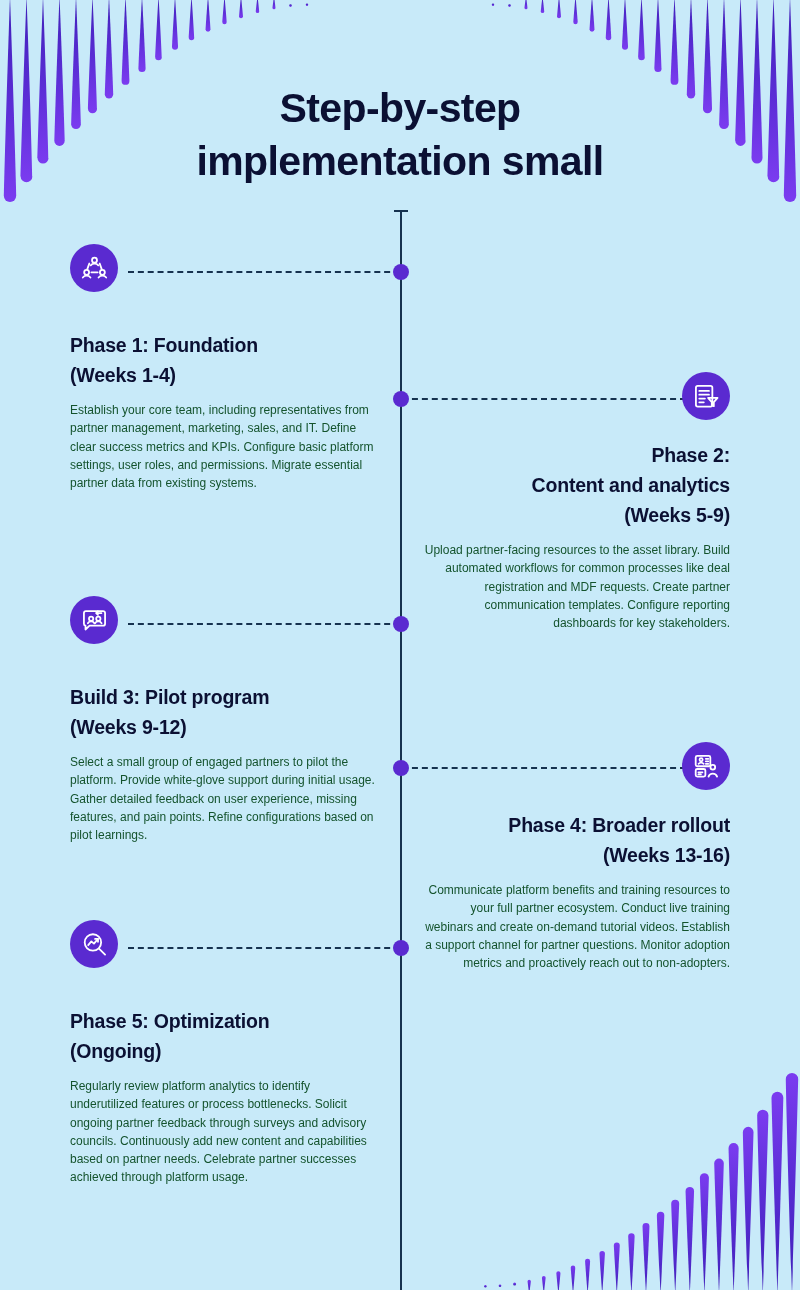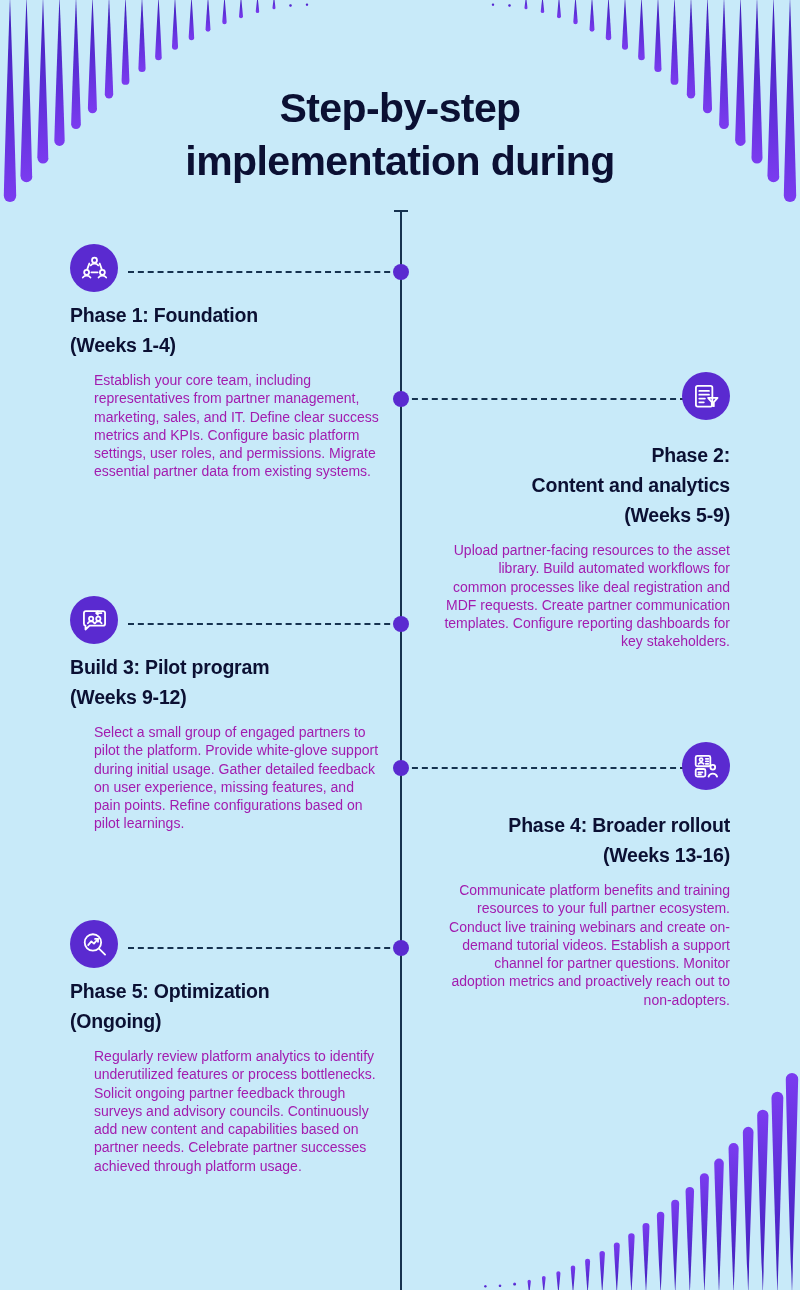--- a/index.html
+++ b/index.html
@@ -115,32 +115,31 @@
     width: 27px;
     height: 27px;
     display: block;
   }
 
   .phase-title {
     font-size: 19.5px;
     font-weight: bold;
     line-height: 30px;
     color: #0b1033;
-    margin-top: 8px;
+    margin-top: 38px;
     letter-spacing: -0.2px;
   }
   .phase.right .phase-title { margin-top: 20px; }
 
   .phase-body {
-    font-size: 14px;
+    font-size: 12px;
     line-height: 18.3px;
-    color: #a21caf;
+    color: #14532d;
     margin-top: 11px;
     white-space: pre-wrap;
-    margin-left: 24px;
   }
 </style>
 </head>
 <body>
 
 <div id="page">
 
   <svg id="fringe-top" class="fringe" viewBox="0 0 800 215" aria-hidden="true">
     <defs>
       <linearGradient id="gradTop" x1="0" y1="0" x2="0" y2="1">
@@ -186,21 +185,21 @@
         <path d="M 559 -4 C 560.4132712383753 9.719770916387642 560.9628767199656 16.067642212403285 560.9628767199656 16.165786048401564 A 1.962876719965599 1.962876719965599 0 0 1 557.0371232800344 16.165786048401564 C 557.0371232800344 16.067642212403285 557.5867287616247 9.719770916387642 559 -4 Z"></path>
         <path d="M 542.5 -4 C 543.7473658625478 6.616395387658976 544.2324525868719 11.304143150976406 544.2324525868719 11.39076578032 A 1.7324525868718936 1.7324525868718936 0 0 1 540.7675474131281 11.39076578032 C 540.7675474131281 11.304143150976406 541.2526341374522 6.616395387658976 542.5 -4 Z"></path>
         <path d="M 526 -4 C 527.0949401076758 4.2859270614418445 527.5207501495498 7.767610829169243 527.5207501495498 7.843648336646732 A 1.5207501495497922 1.5207501495497922 0 0 1 524.4792498504502 7.843648336646732 C 524.4792498504502 7.767610829169243 524.9050598923242 4.2859270614418445 526 -4 Z"></path>
         <circle cx="509.5" cy="5.6" r="1.3"></circle>
         <circle cx="493.0" cy="4.8" r="1.2"></circle>
       </g>
   </svg>
 
   <div id="title-block">
     <div class="title-line">Step-by-step</div>
-    <div class="title-line">implementation during</div>
+    <div class="title-line">implementation small</div>
   </div>
 
   <div id="spine-cap"></div>
   <div id="spine"></div>
 
   <div id="connectors">
       <div class="connector" style="top: 271px; left: 128px; width: 272px;"></div>
       <div class="connector" style="top: 398px; left: 402px; width: 284px;"></div>
       <div class="connector" style="top: 623px; left: 128px; width: 272px;"></div>
       <div class="connector" style="top: 767px; left: 402px; width: 284px;"></div>

